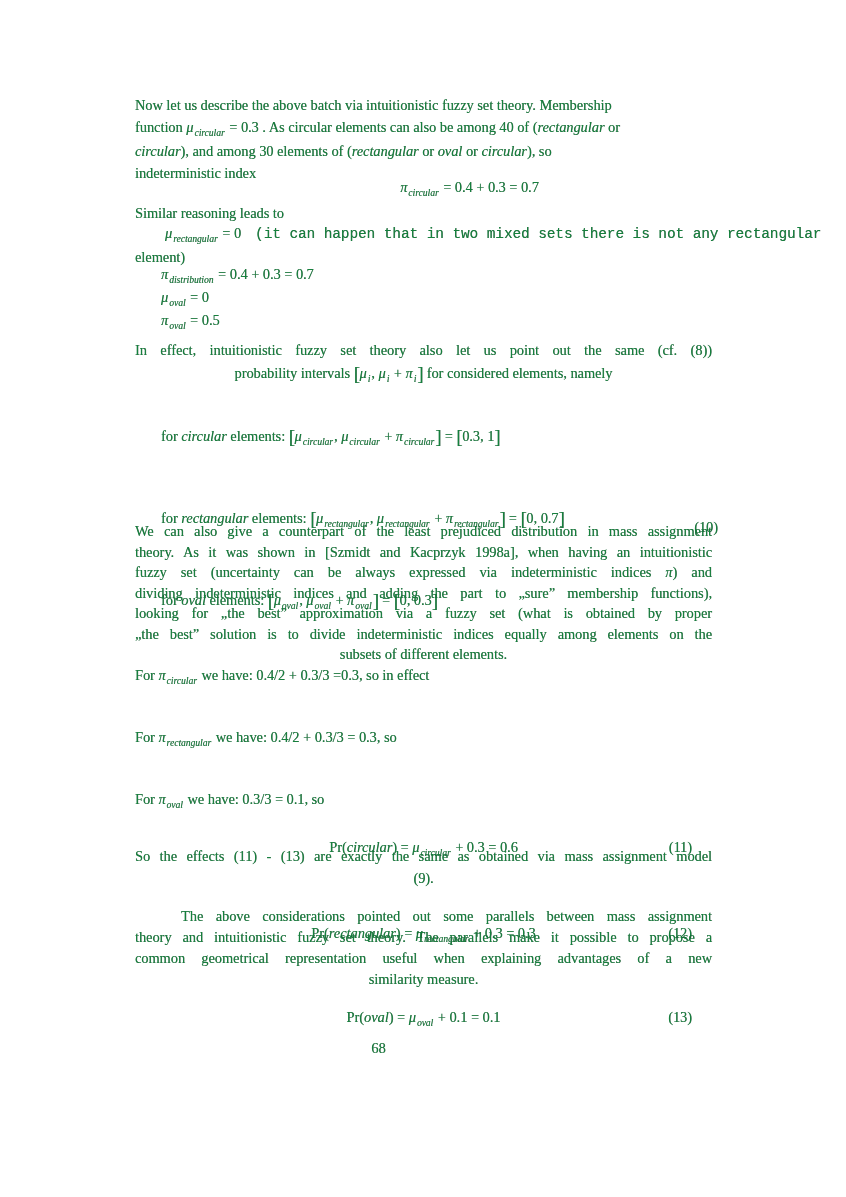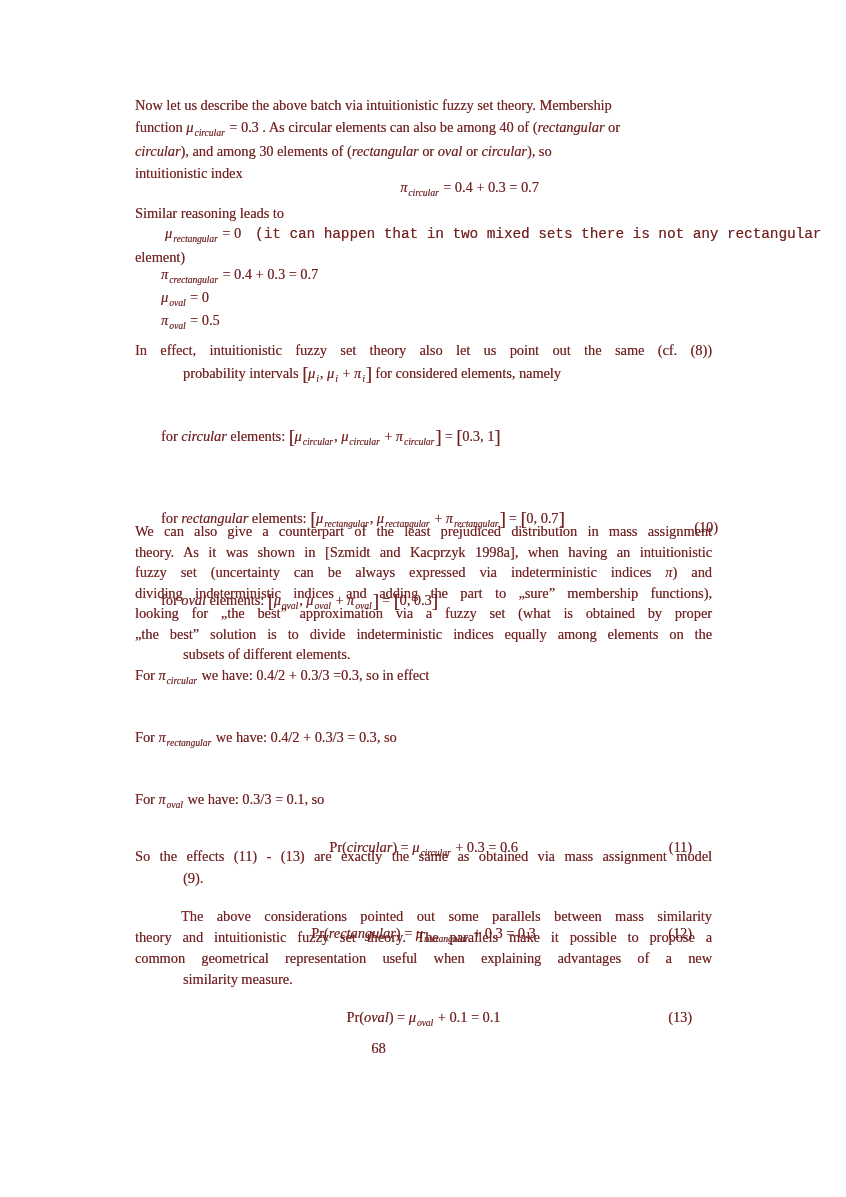--- a/index.html
+++ b/index.html
@@ -2,35 +2,35 @@
 <html><head>
 <meta charset="utf-8">
 <style>
   html,body { margin:0; padding:0; background:#ffffff; }
   .page {
     position: relative;
     width: 846px;
     height: 1197px;
     background: #ffffff;
     font-family: "Liberation Serif", "DejaVu Serif", serif;
-    color: #7f1d1d;
+    color: #15803d;
     overflow: hidden;
     text-shadow: 0.25px 0.25px 0.2px rgba(20,20,20,0.55);
   }
   .content {
     position: absolute;
     left: 135px;
     top: 0;
     width: 577px;
     font-size: 14.3px;
   }
   .block { position: absolute; left: 0; width: 577px; line-height: 22px; }
   .line  { white-space: nowrap; }
   .jline { text-align: justify; text-align-last: justify; }
-  .lastline { text-align: left; margin-left: 48px; }
+  .lastline { text-align: center; }
   .i   { font-style: italic; }
   .v   { font-style: italic; }
   .sub { font-style: italic; font-size: 9.5px; position: relative; top: 4px; margin: 0 1px 0 1px; letter-spacing: 0; }
   .br  { font-size: 19px; vertical-align: -2px; letter-spacing: -0.5px; }
   .gap { margin-left: 14px; font-family: Liberation Mono, monospace; }
   .indent1 { padding-left: 30px; }
   .indent2 { padding-left: 26px; }
   .rowline { line-height: 40px; white-space: nowrap; position: relative; }
   .eqline { position: relative; text-align: center; white-space: nowrap; }
   .eqnum { position: absolute; right: 20px; top: 0; font-style: normal; }
@@ -43,36 +43,36 @@
 </head>
 <body>
 
 <div class="page">
   <div class="content">
 
     <div class="block" style="top:94px">
       <div class="line"><span class="t">Now let us describe the above batch via intuitionistic fuzzy set theory. Membership</span></div>
       <div class="line"><span class="t">function </span><span class="v">μ</span><span class="sub">circular</span><span class="t"> = 0.3 . As circular elements can also be among 40 of (</span><span class="i">rectangular</span><span class="t"> or</span></div>
       <div class="line"><span class="i">circular</span><span class="t">), and among 30 elements of (</span><span class="i">rectangular</span><span class="t"> or </span><span class="i">oval</span><span class="t"> or </span><span class="i">circular</span><span class="t">), so</span></div>
-      <div class="line"><span class="t">intuitionistic index</span></div>
+      <div class="line"><span class="t">indeterministic index</span></div>
     </div>
 
     <div class="block eqline center-shift" style="top:176px">
       <span class="v">π</span><span class="sub">circular</span><span class="t"> = 0.4 + 0.3 = 0.7</span>
     </div>
 
     <div class="block line" style="top:202px"><span class="t">Similar reasoning leads to</span></div>
 
     <div class="block" style="top:222px">
       <div class="line indent1"><span class="v">μ</span><span class="sub">rectangular</span><span class="t"> = 0</span><span class="t gap">(it can happen that in two mixed sets there is not any rectangular</span></div>
       <div class="line"><span class="t">element)</span></div>
     </div>
 
     <div class="block" style="top:264px; line-height:21px">
-      <div class="line indent2"><span class="v">π</span><span class="sub">crectangular</span><span class="t"> = 0.4 + 0.3 = 0.7</span></div>
+      <div class="line indent2"><span class="v">π</span><span class="sub">distribution</span><span class="t"> = 0.4 + 0.3 = 0.7</span></div>
       <div class="line indent2"><span class="v">μ</span><span class="sub">oval</span><span class="t"> = 0</span></div>
       <div class="line indent2"><span class="v">π</span><span class="sub">oval</span><span class="t"> = 0.5</span></div>
     </div>
 
     <div class="block" style="top:339px; line-height:23px">
       <div class="jline"><span class="t">In effect, intuitionistic fuzzy set theory also let us point out the same (cf. (8))</span></div>
       <div class="lastline line"><span class="t">probability intervals </span><span class="br">[</span><span class="v">μ</span><span class="sub">i</span><span class="t">, </span><span class="v">μ</span><span class="sub">i</span><span class="t"> + </span><span class="v">π</span><span class="sub">i</span><span class="br">]</span><span class="t"> for considered elements, namely</span></div>
     </div>
 
     <div class="block rowline indent2" style="top:392px">
@@ -115,21 +115,21 @@
       <span class="t">Pr(</span><span class="i">oval</span><span class="t">) = </span><span class="v">μ</span><span class="sub">oval</span><span class="t"> + 0.1 = 0.1</span>
       <span class="eqnum">(13)</span>
     </div>
 
     <div class="block" style="top:846px; line-height:21.5px">
       <div class="jline"><span class="t">So the effects (11) - (13) are exactly the same as obtained via mass assignment model</span></div>
       <div class="lastline"><span class="t">(9).</span></div>
     </div>
 
     <div class="block final-block" style="top:906px">
-      <div class="jline firstindent"><span class="t">The above considerations pointed out some parallels between mass similarity</span></div>
+      <div class="jline firstindent"><span class="t">The above considerations pointed out some parallels between mass assignment</span></div>
       <div class="jline"><span class="t">theory and intuitionistic fuzzy set theory. The parallels make it possible to propose a</span></div>
       <div class="jline"><span class="t">common geometrical representation useful when explaining advantages of a new</span></div>
       <div class="lastline"><span class="t">similarity measure.</span></div>
     </div>
 
   </div>
 
   <div class="pagenum">68</div>
 </div>
 

